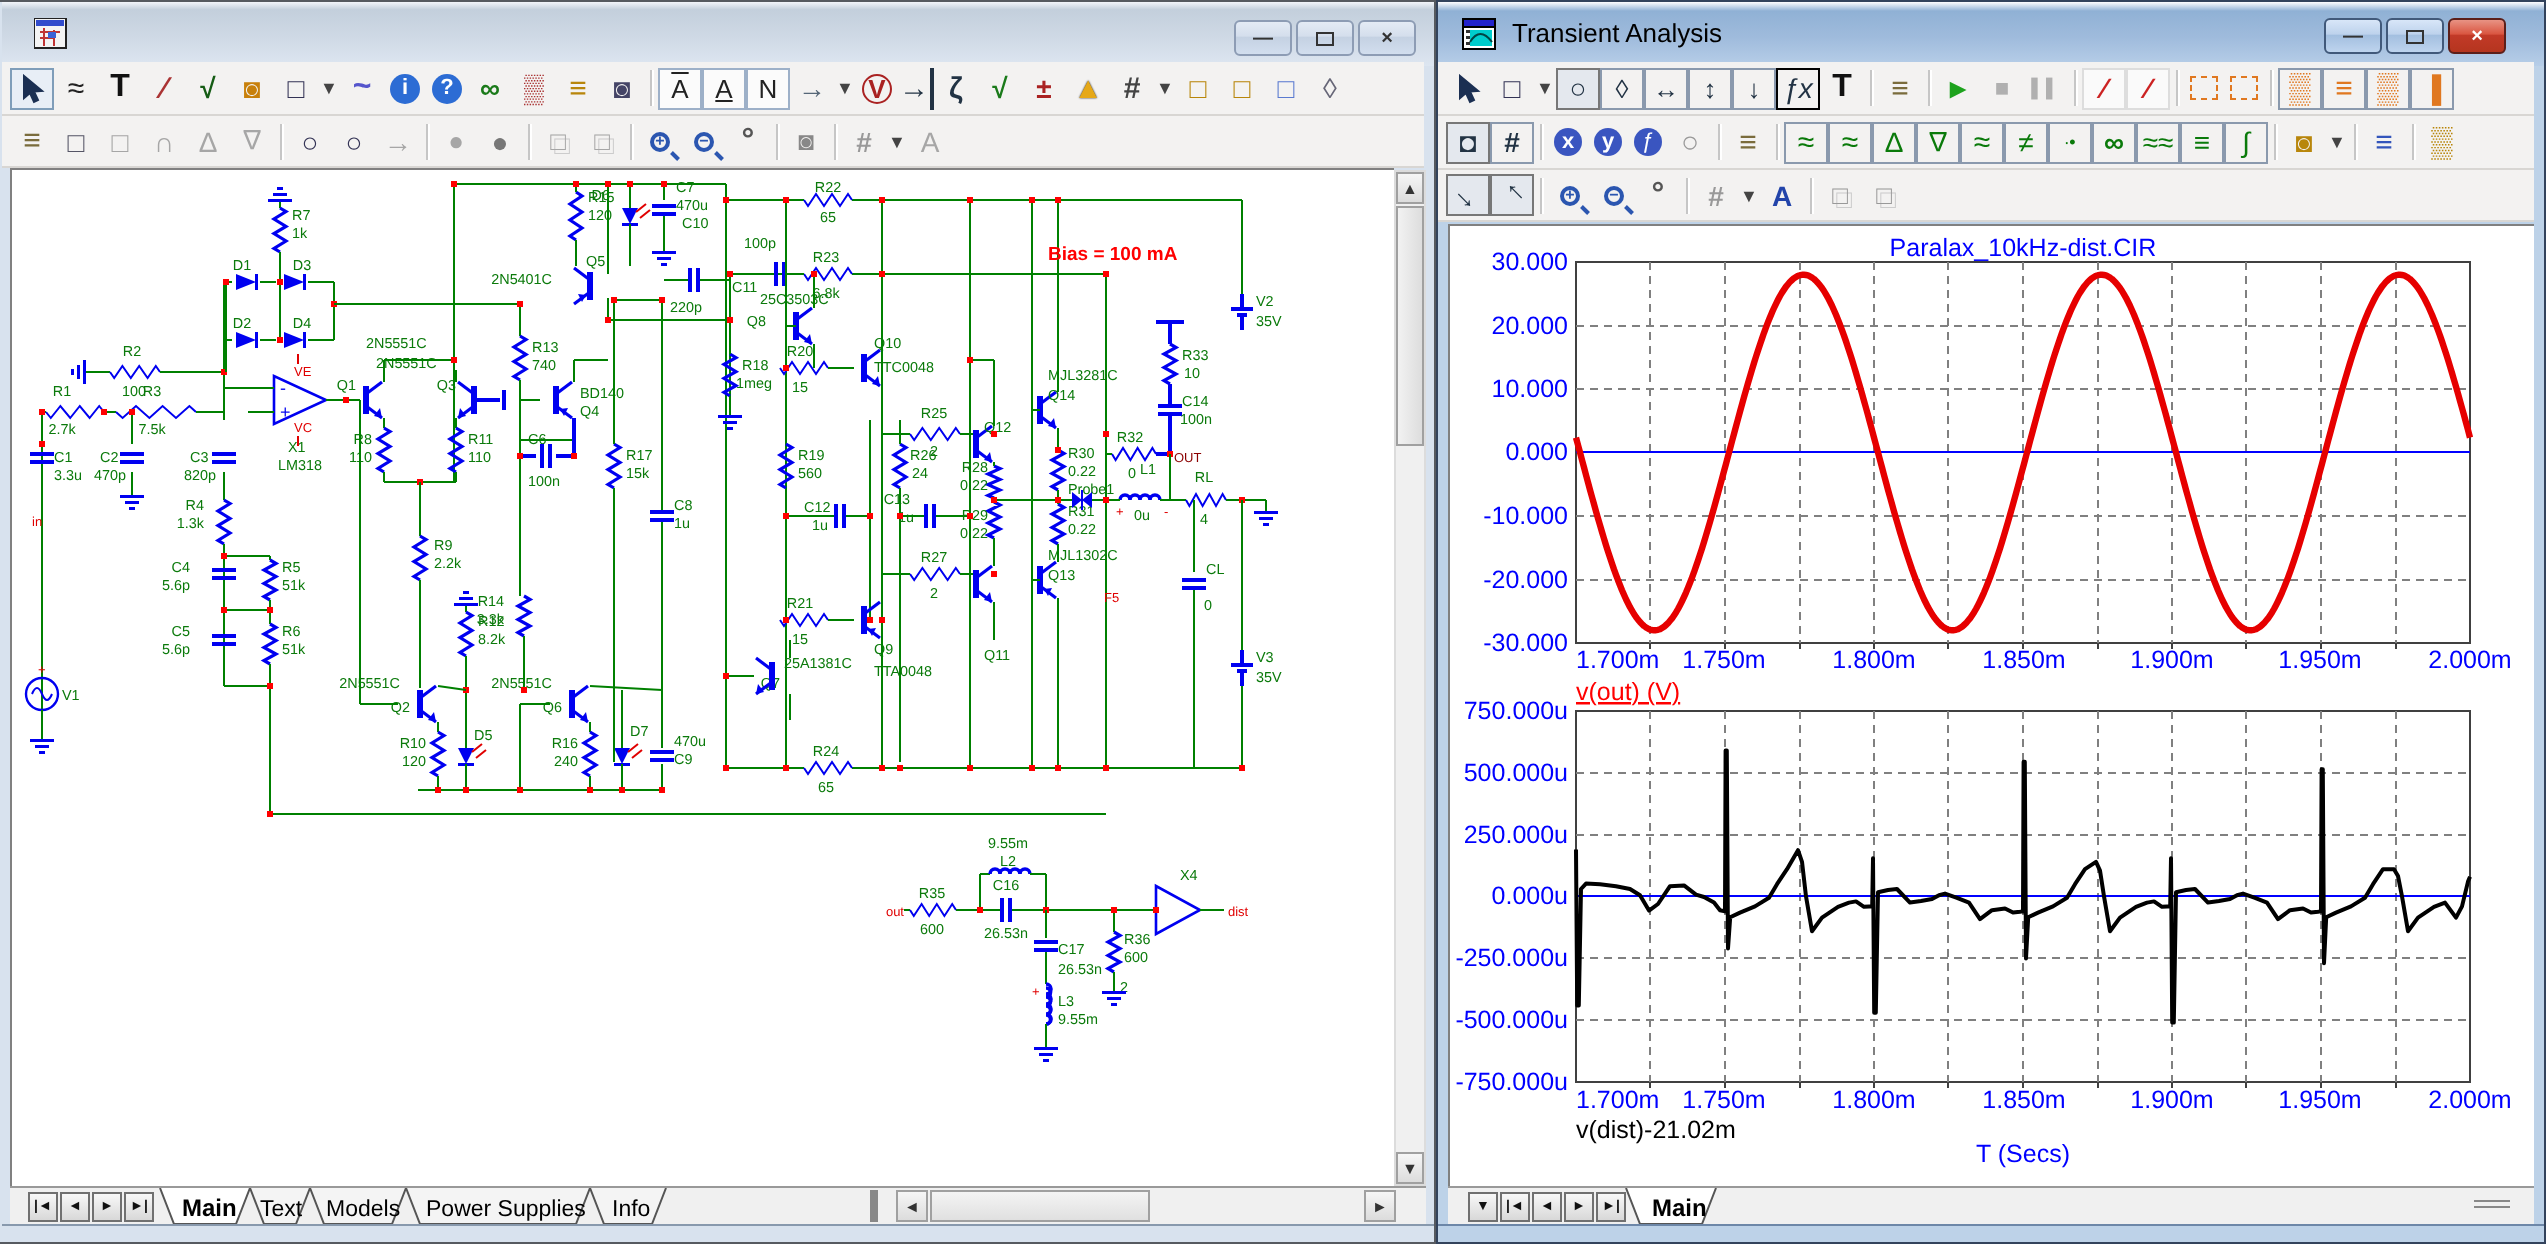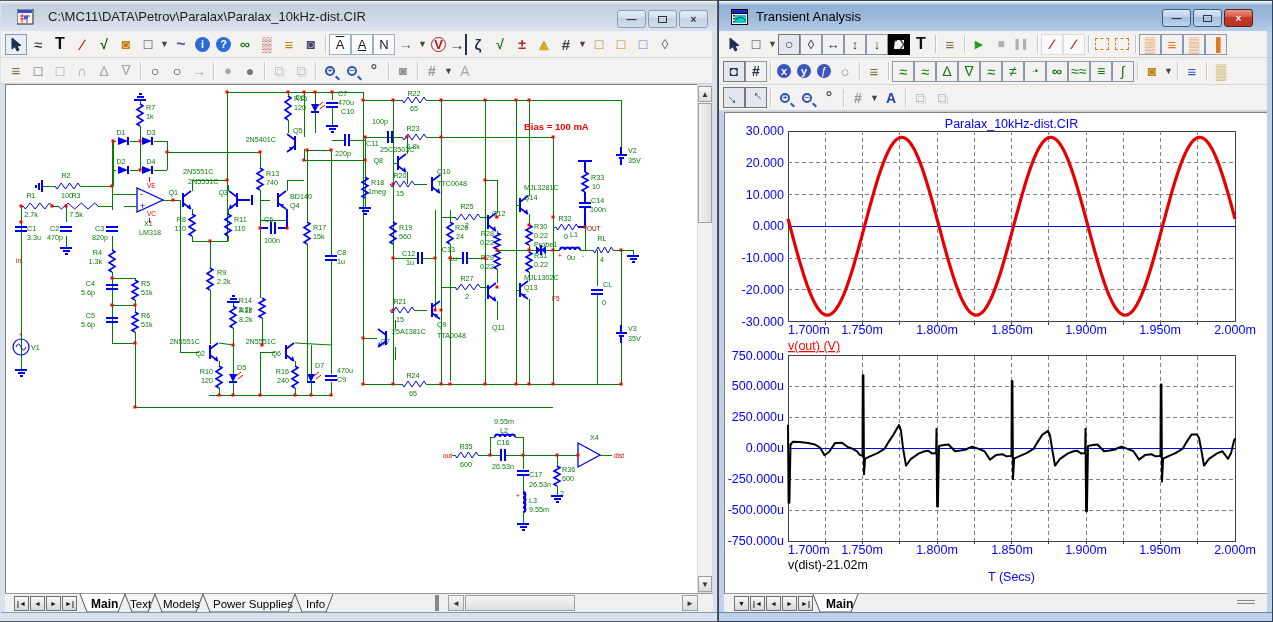--- a/index.html
+++ b/index.html
@@ -18,21 +18,20 @@
 
   <div style="position:absolute;left:1px;top:1px;right:1px;height:32px;background:linear-gradient(#f2f5fa,#c3cfdc 12%,#cfd9e5 55%,#dde6f1);"></div>
   <div style="position:absolute;left:17px;top:9px;width:17px;height:16px;">
     <svg width="17" height="16">
         <rect x="0" y="0" width="16" height="15" fill="#f4f4f4" stroke="#222"></rect>
         <rect x="1" y="1" width="14" height="3" fill="#324ccc"></rect>
         <path d="M3 7 h10 M3 10 h7 M5 5 v9 M10 6 v8" stroke="#c03434" fill="none"></path>
         <rect x="7" y="7" width="4" height="3" fill="#3b62d6"></rect>
       </svg>
   </div>
-  <div style="position:absolute;left:48px;top:9px;font-size:13px;color:#1c1c1c;">C:\MC11\DATA\Petrov\Paralax\Paralax_10kHz-dist.CIR</div>
   <div class="capbtn" style="left:617px;top:10px;">—</div>
   <div class="capbtn" style="left:648px;top:10px;">
       <span style="border:1.5px solid #333;width:9px;height:7px;display:block;"></span>
     </div>
   <div class="capbtn" style="left:679px;top:10px;">×</div>
 
   <div class="tbar" style="position:absolute;left:1px;top:31px;width:711px;height:27px;">
       <div class="ic" style="border:1px solid #7f9db9;background:#e8eef6;">
         <svg width="13" height="15" viewBox="0 0 13 15">
           <path d="M2 1 L2 12 L5 9.5 L7 14 L9 13 L7 8.7 L11 8.5 Z" fill="#1b2f52" stroke="#1b2f52"></path>
@@ -808,21 +807,21 @@
           <path d="M2 1 L2 12 L5 9.5 L7 14 L9 13 L7 8.7 L11 8.5 Z" fill="#1b2f52" stroke="#1b2f52"></path>
         </svg>
       </div>
       <div class="ic" style="font-size:14px;color:#335;font-weight:bold;">□</div>
       <div class="dd">▼</div>
       <div class="ic" style="font-size:14px;color:#234;background:#e4e8ee;border:1px solid #777;font-weight:bold;">○</div>
       <div class="ic" style="font-size:13px;color:#234;border:1px solid #8a99ad;">◊</div>
       <div class="ic" style="font-size:13px;color:#234;border:1px solid #8a99ad;">↔</div>
       <div class="ic" style="font-size:13px;color:#234;border:1px solid #8a99ad;">↕</div>
       <div class="ic" style="font-size:13px;color:#234;border:1px solid #8a99ad;">↓</div>
-      <div class="ic" style="font-size:17px;color:#234;border:6px solid #000000;">ƒx</div>
+      <div class="ic" style="font-size:14px;color:#234;border:1px solid #000000;font-style:italic;">ƒx</div>
       <div class="ic" style="font-size:16px;color:#111;font-weight:bold;">T</div>
       <div class="tsep"></div>
       <div class="ic" style="font-size:15px;color:#7a6c3c;font-weight:bold;">≡</div>
       <div class="tsep"></div>
       <div class="ic" style="font-size:14px;color:#1da21d;">►</div>
       <div class="ic" style="font-size:12px;color:#b0b0b0;">■</div>
       <div class="ic" style="font-size:9px;color:#b0b0b0;letter-spacing:1px;">▌▌</div>
       <div class="tsep"></div>
       <div class="ic" style="font-size:14px;color:#c22;background:#fafafa;border:1px solid #ddd;font-weight:bold;">∕</div>
       <div class="ic" style="font-size:14px;color:#c22;background:#fafafa;border:1px solid #ddd;font-weight:bold;">∕</div>

